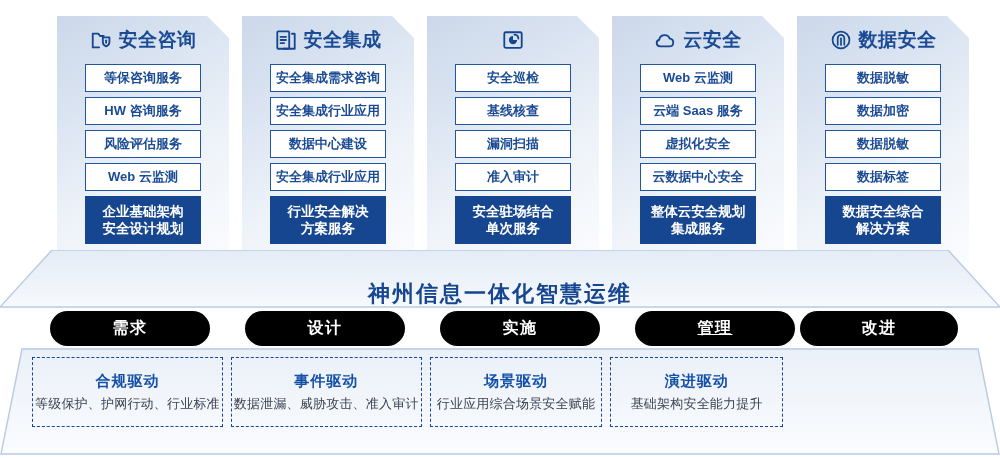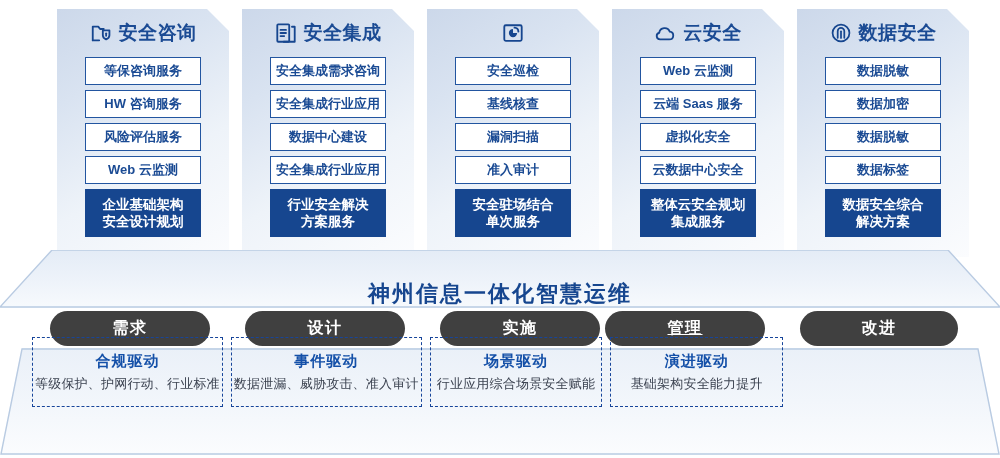--- a/index.html
+++ b/index.html
@@ -9,21 +9,21 @@
     font-family: "Liberation Sans", "DejaVu Sans", sans-serif;
     overflow: hidden;
   }
   #stage { position: relative; width: 1000px; height: 458px; background:#fff; }
 
   
   #columns {
     position: absolute; left: 0; top: 0; width: 1000px; height: 258px;
   }
   .col {
-    position: absolute; top: 9px; width: 172px; height: 248px;
+    position: absolute; top: 16px; width: 172px; height: 248px;
     padding: 0 28px;
     background: linear-gradient(150deg, #ccd8ea 0%, #d9e3f1 28%, #eef3f9 62%, #fbfcfe 100%);
     -webkit-clip-path: polygon(0 0, calc(100% - 22px) 0, 100% 22px, 100% 100%, 0 100%);
     clip-path: polygon(0 0, calc(100% - 22px) 0, 100% 22px, 100% 100%, 0 100%);
   }
   .col-head {
     height: 48px; display: flex; align-items: center; justify-content: center;
     gap: 7px;
   }
   .col-head .hd-icon { width: 22px; height: 22px; display:block; flex: 0 0 auto; }
@@ -61,34 +61,34 @@
     font-size: 22px; font-weight: 700; color: #16468f; letter-spacing: 2px;
     position: relative; top: 1px;
   }
 
   
   #phases {
     position: absolute; left: 0; top: 311px; width: 1000px; height: 36px;
   }
   .pill {
     position: absolute; top: 0; width: 158px; height: 35px;
-    background: #404040; border-radius: 18px;
+    background: #000000; border-radius: 18px;
     display: flex; align-items: center; justify-content: center;
     color: #ffffff; font-size: 16px; font-weight: 700; letter-spacing: 1.5px;
   }
 
   
   #drivers-wrap {
     position: absolute; left: 0; top: 348px; width: 1000px; height: 107px;
     background: linear-gradient(180deg, #eaf0f8 0%, #f2f6fb 50%, #fbfcfe 100%);
     -webkit-clip-path: polygon(22px 0, 978px 0, 1000px 100%, 0 100%);
     clip-path: polygon(22px 0, 978px 0, 1000px 100%, 0 100%);
   }
   #drivers {
-    position: absolute; left: 0; top: 328px; width: 815px; height: 107px;
+    position: absolute; left: 0; top: 348px; width: 815px; height: 107px;
     padding: 9px 32px 28px 32px;
     display: flex; gap: 8px; align-items: stretch;
   }
   .driver {
     flex: 1 1 0; border: 1.6px dashed #17459a; background: transparent;
     display: flex; flex-direction: column; align-items: center; justify-content: center;
     gap: 4px; padding: 4px 2px;
   }
   .driver-title { font-size: 15px; font-weight: 700; color: #1450a8; letter-spacing: 1px; }
   .driver-sub { font-size: 13px; color: #3b4250; letter-spacing: .2px; white-space: nowrap; }
@@ -199,21 +199,21 @@
   <div id="phases">
       <div class="pill" style="left: 50px; width: 160px;">
         <span>需求</span>
       </div>
       <div class="pill" style="left: 245px; width: 160px;">
         <span>设计</span>
       </div>
       <div class="pill" style="left: 440px; width: 160px;">
         <span>实施</span>
       </div>
-      <div class="pill" style="left: 605px; width: 160px; text-decoration: underline;">
+      <div class="pill" style="left: 635px; width: 160px; text-decoration: underline;">
         <span>管理</span>
       </div>
       <div class="pill" style="left: 800px; width: 158px;">
         <span>改进</span>
       </div>
     </div>
 
   <div id="drivers-wrap"></div>
   <svg id="drivers-edge" style="position:absolute;left:0;top:348px;width:1000px;height:107px;pointer-events:none;" viewBox="0 0 1000 107" preserveAspectRatio="none">
     <polygon points="22,1 978,1 999,106 1,106" fill="none" stroke="#b9cbe2" stroke-width="1.4"></polygon>

